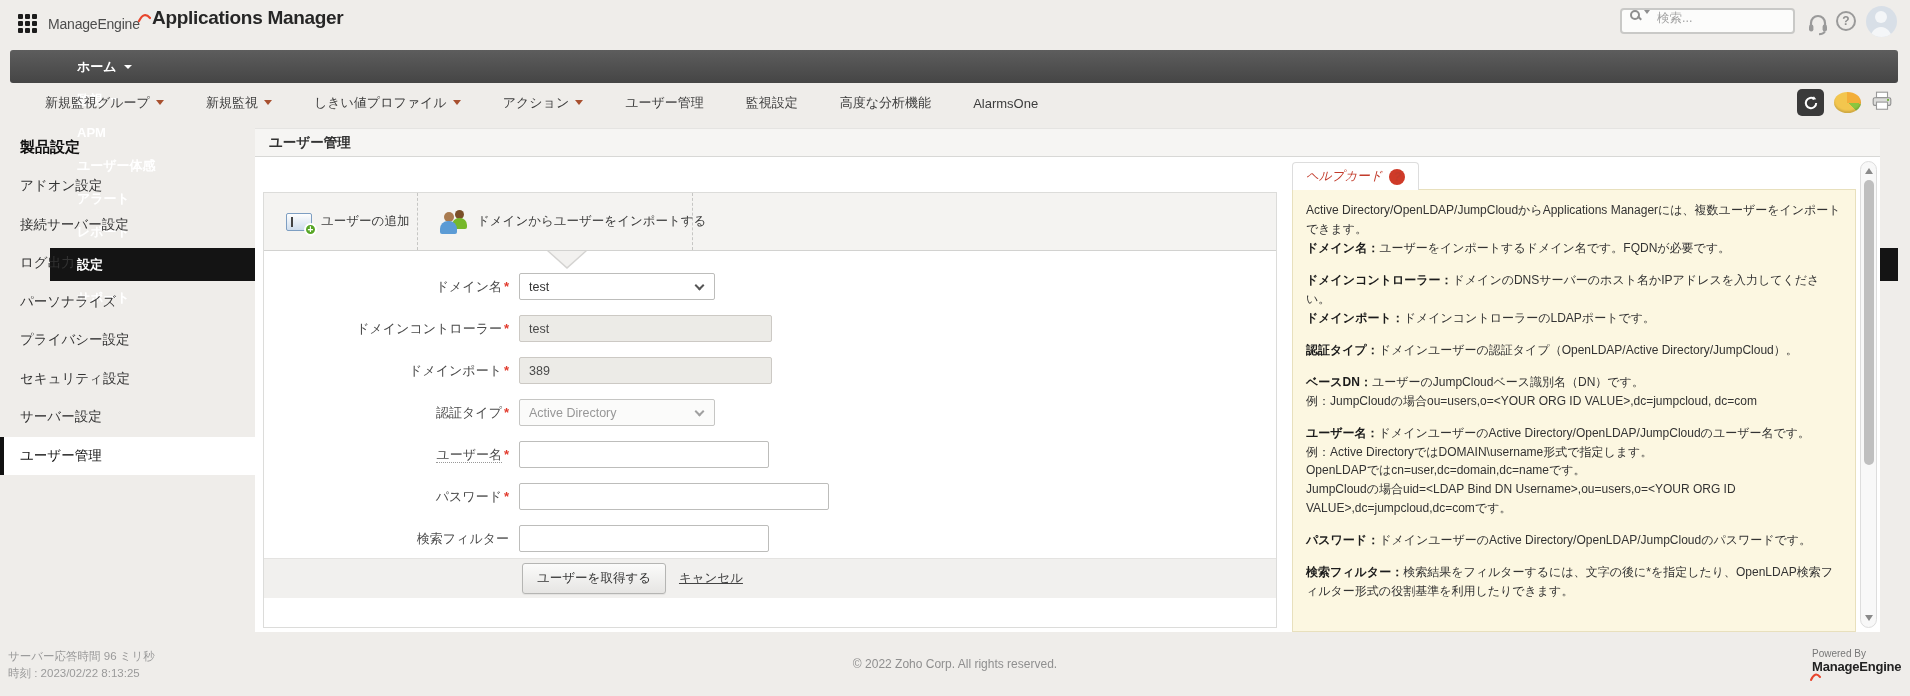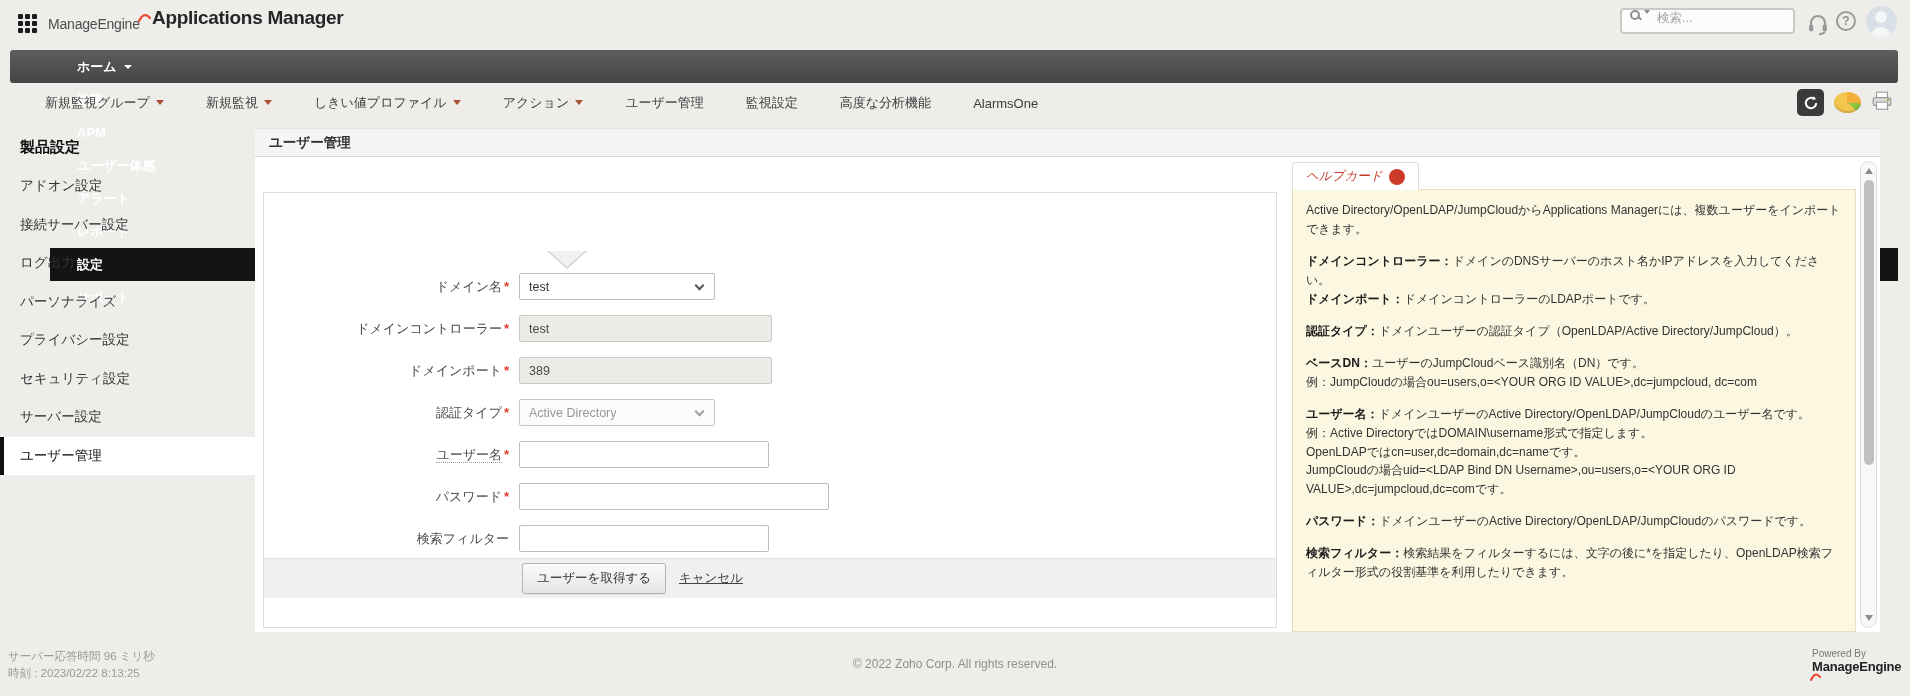--- a/index.html
+++ b/index.html
@@ -187,20 +187,38 @@
   <div class="sideitem">プライバシー設定</div>
   <div class="sideitem">セキュリティ設定</div>
   <div class="sideitem">サーバー設定</div>
   <div class="sideitem sel">ユーザー管理</div>
 </div>
 
 <div class="abs ctitle">ユーザー管理</div>
 <div class="abs cbody">
 
   <div class="panel">
+    <div class="tabstrip">
+      <div class="tab tab1">
+        <span class="icon-addtext">
+            <i></i>
+            <s></s>
+          </span>
+        <span class="tablabel">ユーザーの追加</span>
+      </div>
+      <div class="tab tab2">
+        <span class="icon-people">
+            <span class="bh"></span>
+            <span class="bb"></span>
+            <span class="fh"></span>
+            <span class="fb"></span>
+          </span>
+        <span class="tablabel">ドメインからユーザーをインポートする</span>
+      </div>
+    </div>
     <div class="tri-out"></div>
     <div class="tri-in"></div>
 
     <div class="rows">
       <div class="frow">
         <span class="flabel"><span>ドメイン名</span><b class="req"></b></span>
         <div class="fld w195 selbox">
             <span>test</span>
             <i class="selchev"></i>
           </div>
@@ -240,20 +258,21 @@
     </div>
   </div>
 
   <div class="helptab">
     <span>ヘルプカード</span>
     <span class="qbadge"></span>
   </div>
   <div class="helpcard">
     <div class="hp">
       <div><span class="hc-head"></span><span>Active Directory/OpenLDAP/JumpCloudからApplications Managerには、複数ユーザーをインポートできます。</span></div>
+      <div><span class="hc-head">ドメイン名：</span><span>ユーザーをインポートするドメイン名です。FQDNが必要です。</span></div>
     </div>
     <div class="hp">
       <div><span class="hc-head">ドメインコントローラー：</span><span>ドメインのDNSサーバーのホスト名かIPアドレスを入力してください。</span></div>
       <div><span class="hc-head">ドメインポート：</span><span>ドメインコントローラーのLDAPポートです。</span></div>
     </div>
     <div class="hp">
       <div><span class="hc-head">認証タイプ：</span><span>ドメインユーザーの認証タイプ（OpenLDAP/Active Directory/JumpCloud）。</span></div>
     </div>
     <div class="hp">
       <div><span class="hc-head">ベースDN：</span><span>ユーザーのJumpCloudベース識別名（DN）です。</span></div>

